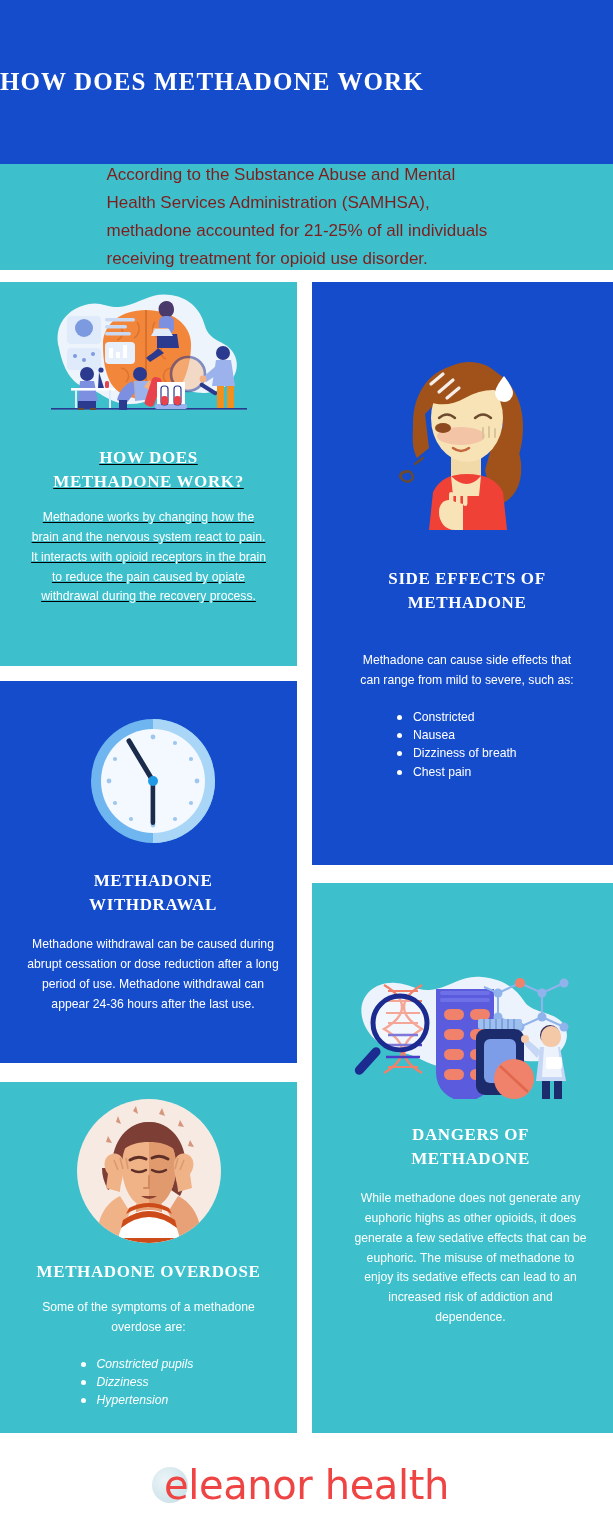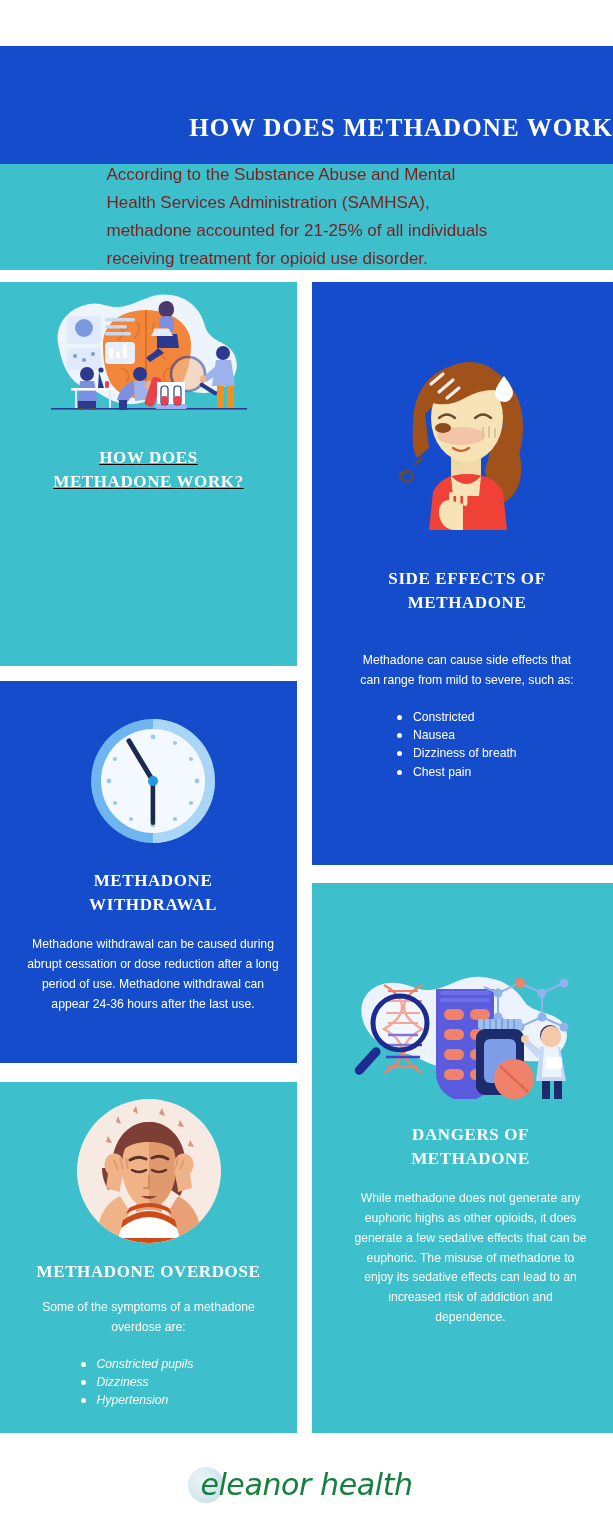--- a/index.html
+++ b/index.html
@@ -8,21 +8,21 @@
     width:613px; height:1536px;
     font-family:"Liberation Sans", sans-serif;
     overflow:hidden;
     position:relative;
   }
 
   
   .header {
     position:absolute; left:0; top:0; width:613px; height:164px;
     background:#154ccb;
-    display:flex; align-items:center; justify-content:flex-end;margin-top:46px;
+    display:flex; align-items:center; justify-content:flex-start;
   }
   .header h1 {
     font-family:"Liberation Serif", serif;
     color:#ffffff; font-size:25px; font-weight:700;
     letter-spacing:1.1px; text-align:center;
   }
 
   
   .subband {
     position:absolute; left:0; top:164px; width:613px; height:106px;
@@ -73,21 +73,21 @@
   .logo-wrap { position:relative; display:flex; align-items:center; }
   .logo-dot {
     position:absolute; left:-12px; top:50%; transform:translateY(-50%);
     width:36px; height:36px; border-radius:50%;
     background:radial-gradient(circle at 35% 35%, #eaf4f7 0%, #d3e6ec 60%, #c5dde5 100%);
     z-index:0;
   }
   .logo-text {
     position:relative; z-index:1;
     font-family:"DejaVu Sans", sans-serif;
-    font-size:30px; color:#15803d; letter-spacing:-0.4px;font-style:italic;
+    font-size:40px; color:#ef4444; letter-spacing:-0.4px;
   }
 
   
   .illo { display:block; margin:0 auto; }
 </style>
 </head>
 <body>
 
 <div class="header">
   <h1>HOW DOES METHADONE WORK</h1>
@@ -178,20 +178,21 @@
       <circle cx="60" cy="88" r="2.6" fill="#2b3a8f"></circle>
       <rect x="64" y="99" width="4" height="7" rx="1.6" fill="#e8434d"></rect>
     </g>
   </svg>
 
   <div style="margin-top:14px;text-decoration:underline;">
     <div class="ptitle">
       <div>HOW DOES</div>
       <div>METHADONE WORK?</div>
     </div>
+    <p class="ptext" style="margin:14px auto 0; width:240px;">Methadone works by changing how the brain and the nervous system react to pain. It interacts with opioid receptors in the brain to reduce the pain caused by opiate withdrawal during the recovery process.</p>
   </div>
 </div>
 
 <div class="panel pan-blue p-side">
 
   <svg class="illo" style="margin-top:58px;" width="180" height="205" viewBox="0 0 180 205">
 
     <path d="M36 84c0-36 22-60 54-60s56 25 56 62c0 16-3 28-8 40l-18-6 6-36-10-22-52-4-16 16 4 34-12 10c-6-12-4-22-4-34z" fill="#a0521a"></path>
     <path d="M120 88c16 6 26 24 24 46-2 20-14 30-28 32l-8-36z" fill="#a0521a"></path>
 

